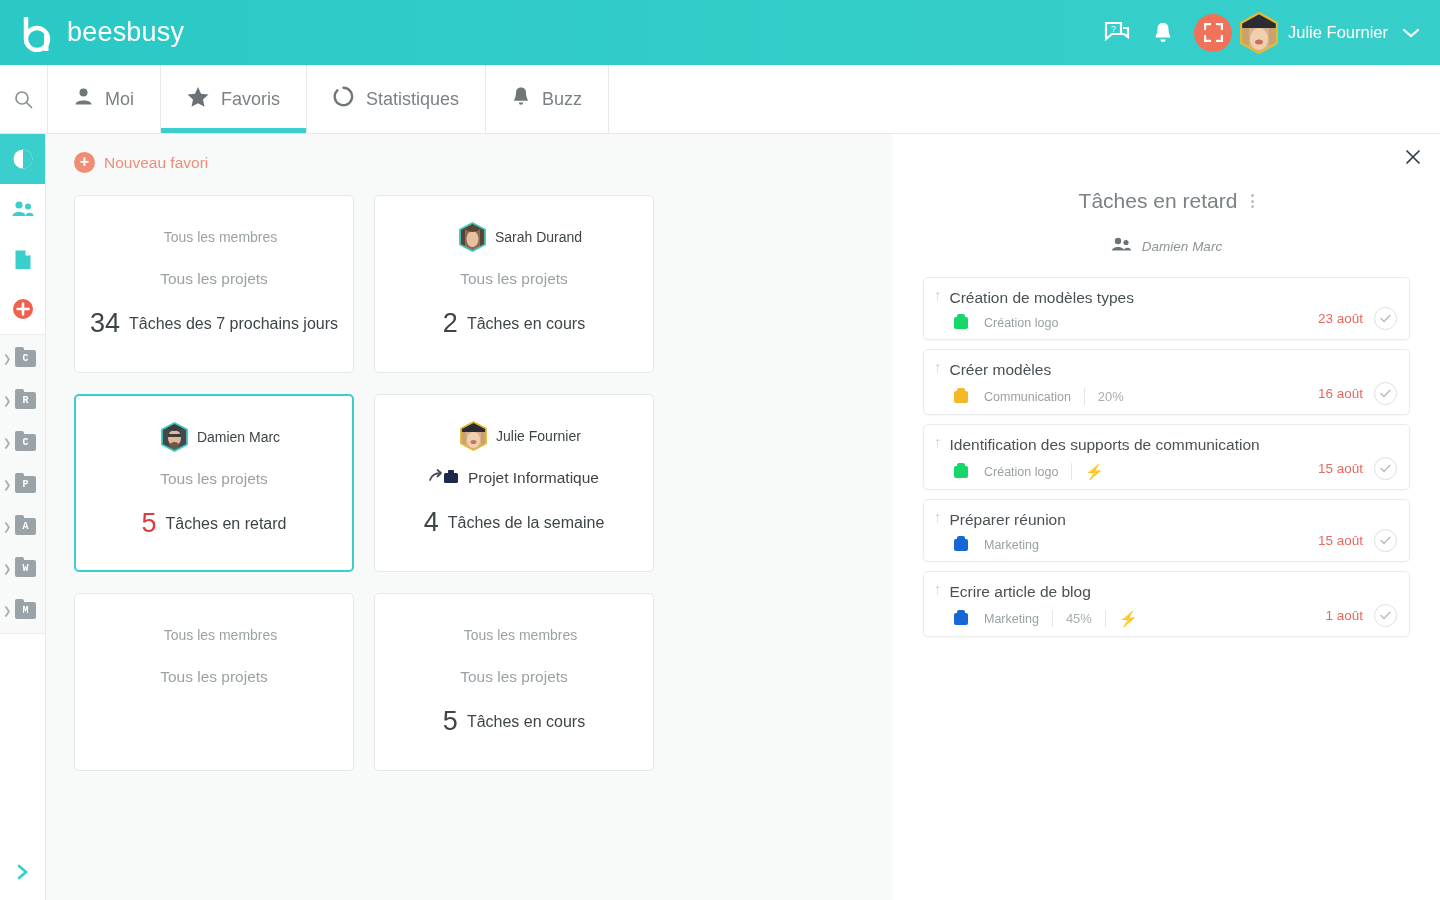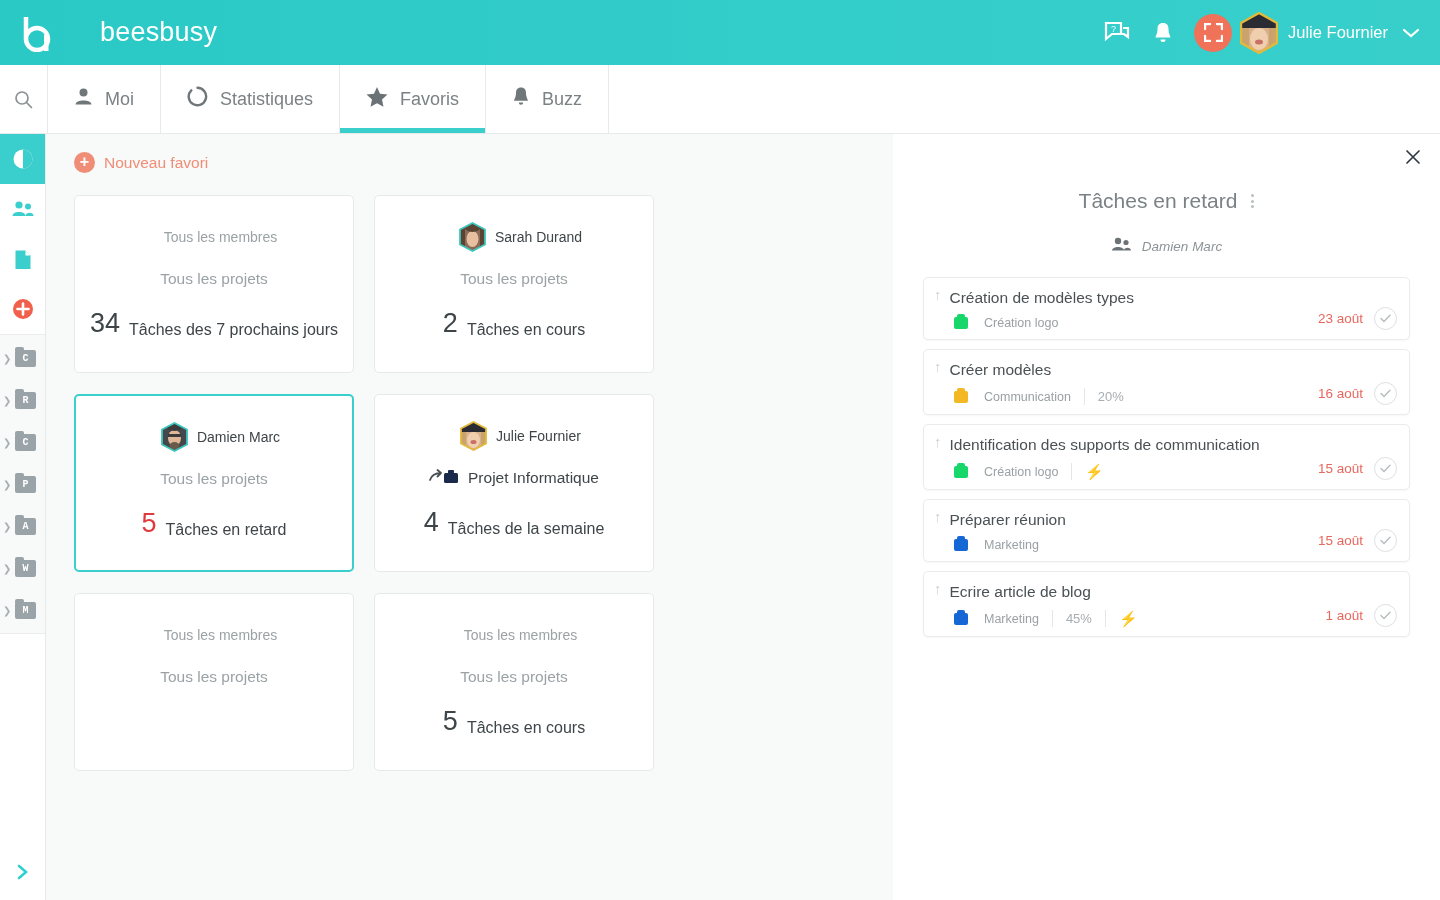--- a/index.html
+++ b/index.html
@@ -10,21 +10,21 @@
     overflow: hidden;
   }
 
   
   .header {
     position: absolute; top: 0; left: 0;
     width: 1440px; height: 65px;
     background: linear-gradient(90deg, #2ac9c6 0%, #33cdca 55%, #38cfcb 100%);
     display: flex; align-items: center;
   }
-  .logo-wrap { display: flex; align-items: center; margin-left: 22px; gap: 33px; }
+  .logo-wrap { display: flex; align-items: center; margin-left: 22px; }
   .logo-mark { width: 36px; height: 38px; position: relative; }
   .logo-text {
     color: #ffffff; font-size: 27px; letter-spacing: .2px;
     margin-left: 9px; font-weight: 400;
   }
   .header-right {
     margin-left: auto; display: flex; align-items: center;
     margin-right: 20px; gap: 0px;
   }
   .hdr-icon {
@@ -133,21 +133,21 @@
   .card-line-1 {
     display: flex; align-items: center; gap: 9px;
     font-size: 14px; color: #9ba2a5; height: 30px; margin-left: 13px;
   }
   .card-line-1.has-avatar { color: #3e4548; }
   .card-line-2 {
     display: flex; align-items: center; gap: 7px;
     font-size: 15.5px; color: #9ba2a5; margin-top: 15px; height: 24px;
   }
   .card-line-2.dark { color: #3e4548; }
-  .card-stat { display: flex; align-items: flex-end; gap: 9px; margin-top: 17px; }
+  .card-stat { display: flex; align-items: center; gap: 9px; margin-top: 17px; }
   .card-num { font-size: 27px; color: #3e4548; font-weight: 300; }
   .card-num.red { color: #e0393e; }
   .card-stat-label { font-size: 16px; color: #3e4548; }
   .mini-hex { width: 27px; height: 30px; }
 
   
   .panel {
     position: absolute; top: 134px; left: 893px;
     width: 547px; height: 766px; background: #ffffff;
   }
@@ -278,36 +278,36 @@
   <div class="tab">
     <span>
       <svg width="19" height="19" viewBox="0 0 19 19">
         <circle cx="9.5" cy="5.5" r="4" fill="#707779"></circle>
         <path d="M1.5 17.5 C1.5 12 17.5 12 17.5 17.5 Z" fill="#707779"></path>
       </svg>
     </span>
     <span>Moi</span>
   </div>
 
+  <div class="tab active">
+    <span>
+      <svg width="22" height="21" viewBox="0 0 22 21">
+        <polygon points="11,1 14,7.8 21.5,8.6 16,13.6 17.5,20.8 11,17.2 4.5,20.8 6,13.6 0.5,8.6 8,7.8" fill="#6b7275"></polygon>
+      </svg>
+    </span>
+    <span>Favoris</span>
+  </div>
+
   <div class="tab">
     <span>
       <svg width="21" height="21" viewBox="0 0 21 21">
         <path d="M10.5 1.8 A8.7 8.7 0 1 1 4.3 4.3" fill="none" stroke="#707779" stroke-width="2.4" stroke-linecap="round"></path>
       </svg>
     </span>
     <span>Statistiques</span>
-  </div>
-
-  <div class="tab active">
-    <span>
-      <svg width="22" height="21" viewBox="0 0 22 21">
-        <polygon points="11,1 14,7.8 21.5,8.6 16,13.6 17.5,20.8 11,17.2 4.5,20.8 6,13.6 0.5,8.6 8,7.8" fill="#6b7275"></polygon>
-      </svg>
-    </span>
-    <span>Favoris</span>
   </div>
 
   <div class="tab">
     <span>
       <svg width="18" height="21" viewBox="0 0 18 21">
         <path d="M9 1.5 C5.5 1.5 4 3.8 4 7 C4 11.5 2 13.5 2 14.8 h14 C16 13.5 14 11.5 14 7 C14 3.8 12.5 1.5 9 1.5 Z" fill="#707779"></path>
         <path d="M6.8 16.5 a2.2 2.2 0 0 0 4.4 0" fill="#707779"></path>
       </svg>
     </span>
     <span>Buzz</span>

